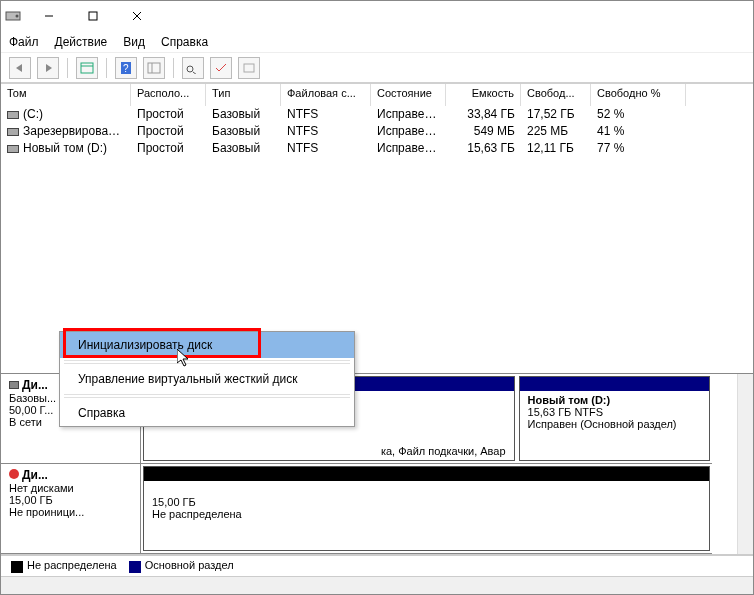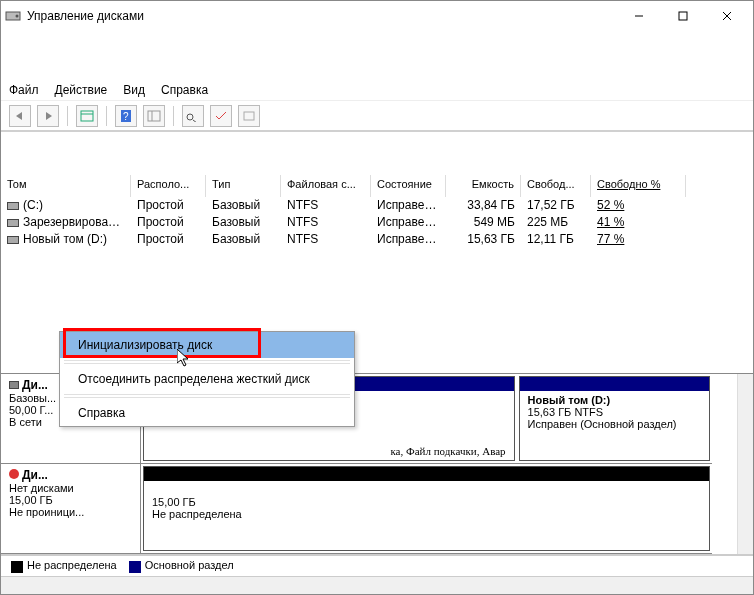--- a/index.html
+++ b/index.html
@@ -2,38 +2,38 @@
 <html><head>
 <meta charset="utf-8">
 <style>
   * { box-sizing: border-box; margin: 0; padding: 0; }
   body { font-family: "Segoe UI", Tahoma, sans-serif; font-size: 12px; background: #f0f0f0; }
   .window { width: 754px; height: 595px; background: #fff; border: 1px solid #888; display: flex; flex-direction: column; position: relative; }
   .titlebar { height: 30px; display: flex; align-items: center; padding: 0 4px; }
   .titlebar .icon { width: 16px; height: 16px; margin-right: 6px; }
   .titlebar .title { flex: 1; font-size: 12px; }
   .winbtn { width: 44px; height: 30px; display: flex; align-items: center; justify-content: center; }
-  .menubar { height: 22px; display: flex; padding: 2px 8px; gap: 16px; align-items: center; border-bottom: 1px solid #eee; margin-top: 48px; }
+  .menubar { height: 22px; display: flex; padding: 2px 8px; gap: 16px; align-items: center; border-bottom: 1px solid #eee; }
   .menubar span { font-size: 12px; }
   .toolbar { height: 30px; display: flex; align-items: center; gap: 6px; padding: 2px 8px; border-bottom: 1px solid #d0d0d0; }
   .tbtn { width: 22px; height: 22px; border: 1px solid #bbb; background: #f6f6f6; display: flex; align-items: center; justify-content: center; }
   .tsep { width: 1px; height: 20px; background: #ccc; margin: 0 2px; }
   .tbl { border-top: 1px solid #d0d0d0; }
-  .tblh { display: flex; height: 22px; background: #fff; font-size: 11px; margin-top: 43px; }
+  .tblh { display: flex; height: 22px; background: #fff; font-size: 11px; }
   .tblh .col { border-right: 1px solid #ddd; padding: 3px 6px; white-space: nowrap; overflow: hidden; text-overflow: ellipsis; }
   .tblb .row { display: flex; height: 17px; font-size: 12px; }
   .tblb .col { padding: 1px 6px; white-space: nowrap; overflow: hidden; text-overflow: ellipsis; }
   .c-vol { width: 130px; }
   .c-lay { width: 75px; }
   .c-type { width: 75px; }
   .c-fs  { width: 90px; }
   .c-st  { width: 75px; }
   .c-cap { width: 75px; text-align: right; }
   .c-fr  { width: 70px; text-align: left; padding-right: 10px !important; }
-  .c-frp { width: 95px; text-decoration: underline; }
+  .c-frp { width: 95px; }
   .diskicon { width: 12px; height: 8px; border: 1px solid #444; background: #aaa; display: inline-block; margin-right: 4px; vertical-align: middle; }
   .spacer { flex: 1; }
   .bottom { border-top: 1px solid #888; }
   .diskpane { display: flex; border-bottom: 1px solid #888; }
   .diskpane .info { width: 140px; padding: 4px 8px; font-size: 11px; background: #fff; border-right: 1px solid #888; }
   .diskpane .info b { font-size: 12px; }
   .parts { flex: 1; display: flex; }
   .part { border: 1px solid #555; margin: 2px; display: flex; flex-direction: column; }
   .partbar { height: 14px; }
   .partbar.blue { background: #000080; }
@@ -56,21 +56,20 @@
 <body>
 
 <div class="window">
   <div class="titlebar">
     <span class="icon">
       <svg width="16" height="16">
           <rect x="1" y="4" width="14" height="8" fill="#bbb" stroke="#555"></rect>
           <circle cx="12" cy="8" r="1.5" fill="#555"></circle>
         </svg>
     </span>
-    <span class="title">Управление дисками</span>
     <div class="winbtn">
       <svg width="12" height="12">
           <line x1="2" y1="6" x2="10" y2="6" stroke="#000"></line>
         </svg>
     </div>
     <div class="winbtn">
       <svg width="12" height="12">
           <rect x="2" y="2" width="8" height="8" fill="none" stroke="#000"></rect>
         </svg>
     </div>
@@ -192,21 +191,21 @@
         <div class="info">
           <span style="display:inline-block;width:10px;height:8px;background:#888;border:1px solid #444;margin-right:3px;"></span><b>Ди...</b><br>
           <span>Базовы...</span><br>
           <span>50,00 Г...</span><br>
           <span>В сети</span>
         </div>
         <div class="parts">
           <div class="part" style="width:66%;">
             <div class="partbar blue"></div>
             <div class="partbody" style="display:flex;align-items:flex-end;">
-              <span style="margin-left:auto;font-family:Liberation Serif, serif;">ка, Файл подкачки, Авар</span>
+              <span style="margin-left:auto;">ка, Файл подкачки, Авар</span>
             </div>
           </div>
           <div class="part" style="width:34%;">
             <div class="partbar blue"></div>
             <div class="partbody">
               <b>Новый том  (D:)</b><br>
               <span>15,63 ГБ NTFS</span><br>
               <span>Исправен (Основной раздел)</span>
             </div>
           </div>
@@ -237,21 +236,21 @@
     <span><span class="sw bk"></span><span>Не распределена</span></span>
     <span><span class="sw bl"></span><span>Основной раздел</span></span>
   </div>
 
   <div class="statusbar"></div>
 
   <div class="ctx">
     <div class="item hi">Инициализировать диск</div>
     <div class="sep"></div>
     <div class="sep"></div>
-    <div class="item">Отсоединить распределена жесткий диск</div>
+    <div class="item">Управление виртуальный жесткий диск</div>
     <div class="sep"></div>
     <div class="sep"></div>
     <div class="item">Справка</div>
   </div>
 
   <div class="highlight-box"></div>
 
   <div class="cursor">
     <svg width="16" height="20">
         <path d="M0 0 L0 14 L4 11 L7 17 L9 16 L6 10 L11 10 Z" fill="#fff" stroke="#000"></path>

